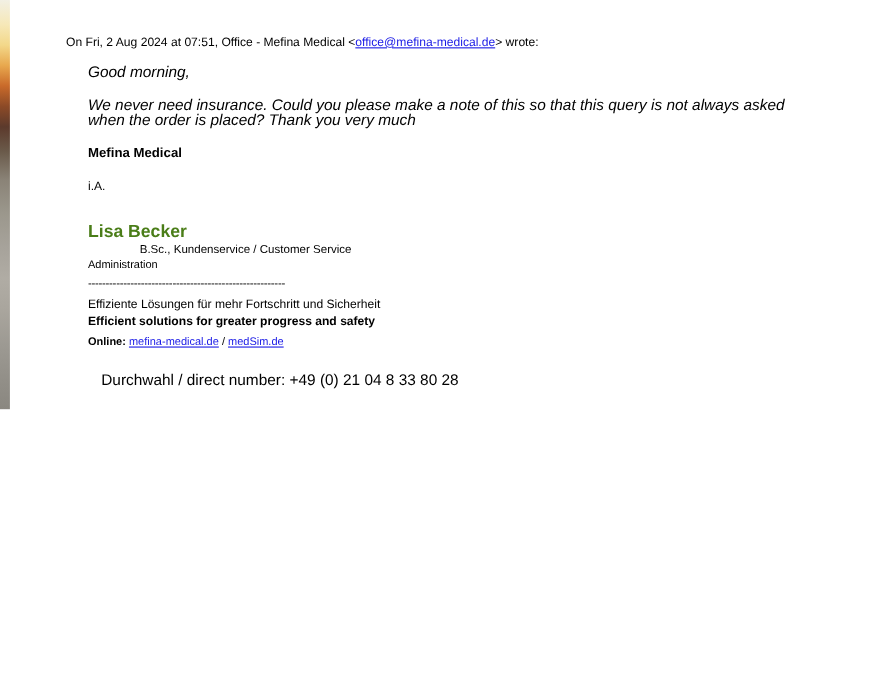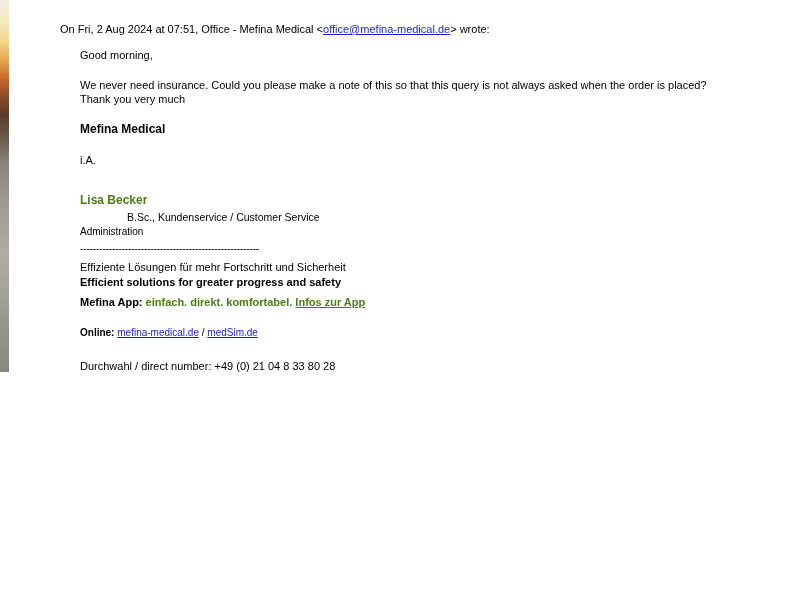--- a/index.html
+++ b/index.html
@@ -38,61 +38,62 @@
         #b0aca4 68%,
         #a9a59d 76%,
         #9d9a93 84%,
         #939089 92%,
         #8a8780 100%);
   }
 
   #quote-block {
     position: absolute;
     left: 60px;
-    top: 22px;
+    top: 32px;
     width: 680px;
   }
 
   .attrib-line {
     font-size: 11px;
     line-height: 14px;
     color: #000;
     margin: 0 0 12px 0;
     white-space: nowrap;
   }
   .attrib-line a {
     color: #1a1ae6;
     text-decoration: underline;
   }
 
   .body-indent {
     margin-left: 20px;
   }
 
   p.para {
-    font-size: 11px;
+    font-size: 14px;
     line-height: 14px;
     margin: 0 16px 16px 0;
+    font-style: italic;
   }
 
   .company-name {
     font-size: 12px;
     font-weight: bold;
     line-height: 15px;
     margin: 0 0 2px 0;
   }
 
   .ia-line {
     font-size: 11px;
     line-height: 14px;
     margin: 16px 0 26px 0;
   }
 
   .sig-name {
-    font-size: 12px;
+    font-size: 16px;
     font-weight: bold;
     color: #4a7d18;
     line-height: 15px;
     margin: 0 0 3px 0;
   }
 
   .sig-role {
     font-size: 10.5px;
     line-height: 13px;
     margin: 0 0 1px 0;
@@ -149,23 +150,23 @@
     margin: 0 0 19px 0;
   }
   .online-line .online-label { font-weight: bold; }
   .online-line a {
     color: #1a1ae6;
     text-decoration: underline;
   }
   .online-line .sep { color: #000; }
 
   .phone-line {
-    font-size: 11px;
-    line-height: 14px;
-    margin: 0;
+    font-size: 14px;
+    line-height: 14px;
+    margin: 12px;
   }
 </style>
 </head>
 <body>
 
 <div id="left-strip"></div>
 
 <div id="quote-block">
 
   <div class="attrib-line"><span>On Fri, 2 Aug 2024 at 07:51, Office - Mefina Medical &lt;</span><a href="#">office@mefina-medical.de</a><span>&gt; wrote:</span></div>
@@ -183,20 +184,19 @@
 
     <p class="sig-name">Lisa Becker</p>
     <p class="sig-role">B.Sc., Kundenservice / Customer Service</p>
     <p class="sig-role2">Administration</p>
 
     <p class="divider">--------------------------------------------------------</p>
 
     <p class="slogan-de">Effiziente Lösungen für mehr Fortschritt und Sicherheit</p>
     <p class="slogan-en">Efficient solutions for greater progress and safety</p>
 
-    <p class="app-line"><span class="app-label">Mefina App:</span> <span class="app-tag">einfach. direkt. komfortabel.</span> <a class="app-link" href="#">Infos zur App</a></p>
 
     <p class="online-line"><span class="online-label">Online:</span> <a href="#">mefina-medical.de</a> <span class="sep">/</span> <a href="#">medSim.de</a></p>
 
     <p class="phone-line">Durchwahl / direct number: +49 (0) 21 04 8 33 80 28</p>
 
   </div>
 </div>
 
 </body></html>

